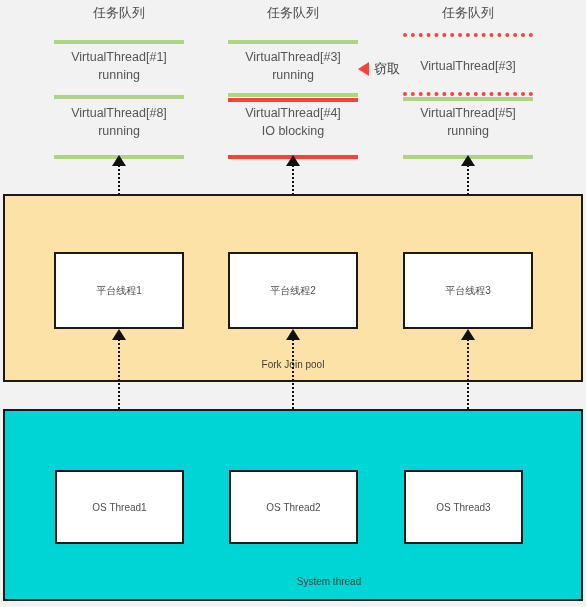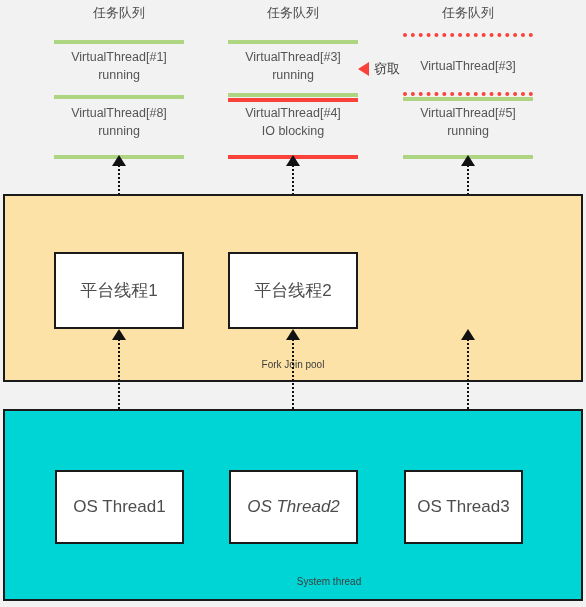--- a/index.html
+++ b/index.html
@@ -93,21 +93,21 @@
 
   
   .node {
     position: absolute;
     background: #ffffff;
     border: 2px solid #1a1a1a;
     box-sizing: border-box;
     display: flex;
     align-items: center;
     justify-content: center;
-    font-size: 17px;
+    font-size: 10px;
     color: #4d4d4d;
     white-space: nowrap;
   }
 
   
   .conn {
     position: absolute;
     width: 0;
     border-left: 2px dotted #111111;
   }
@@ -185,37 +185,40 @@
   <div class="panel fjp" style="left:3px; top:194px; width:580px; height:188px;">
     <div class="panel-label" style="bottom:10px;">Fork Join pool</div>
   </div>
 
   <div class="node" style="left:54px;  top:252px; width:130px; height:77px;">
     <span>平台线程1</span>
   </div>
   <div class="node" style="left:228px; top:252px; width:130px; height:77px;">
     <span>平台线程2</span>
   </div>
+  <div class="node" style="left:403px; top:252px; width:130px; height:77px;">
+    <span>平台线程3</span>
+  </div>
 
   <div class="conn" style="left:118px; top:336px; height:136px;"></div>
   <div class="arrowhead" style="left:112px; top:329px;"></div>
 
   <div class="conn" style="left:292px; top:336px; height:136px;"></div>
   <div class="arrowhead" style="left:286px; top:329px;"></div>
 
   <div class="conn" style="left:467px; top:336px; height:136px;"></div>
   <div class="arrowhead" style="left:461px; top:329px;"></div>
 
   <div class="panel system" style="left:3px; top:409px; width:580px; height:192px;">
     <div class="panel-label" style="bottom:12px;padding-left:36px;">System thread</div>
   </div>
 
   <div class="node" style="left:55px;  top:470px; width:129px; height:74px;">
     <span>OS Thread1</span>
   </div>
-  <div class="node" style="left:229px; top:470px; width:129px; height:74px;font-style:italic;">
+  <div class="node" style="left:229px; top:470px; width:129px; height:74px;">
     <span>OS Thread2</span>
   </div>
   <div class="node" style="left:404px; top:470px; width:119px; height:74px;">
     <span>OS Thread3</span>
   </div>
 
 </div>
 
 </body></html>

